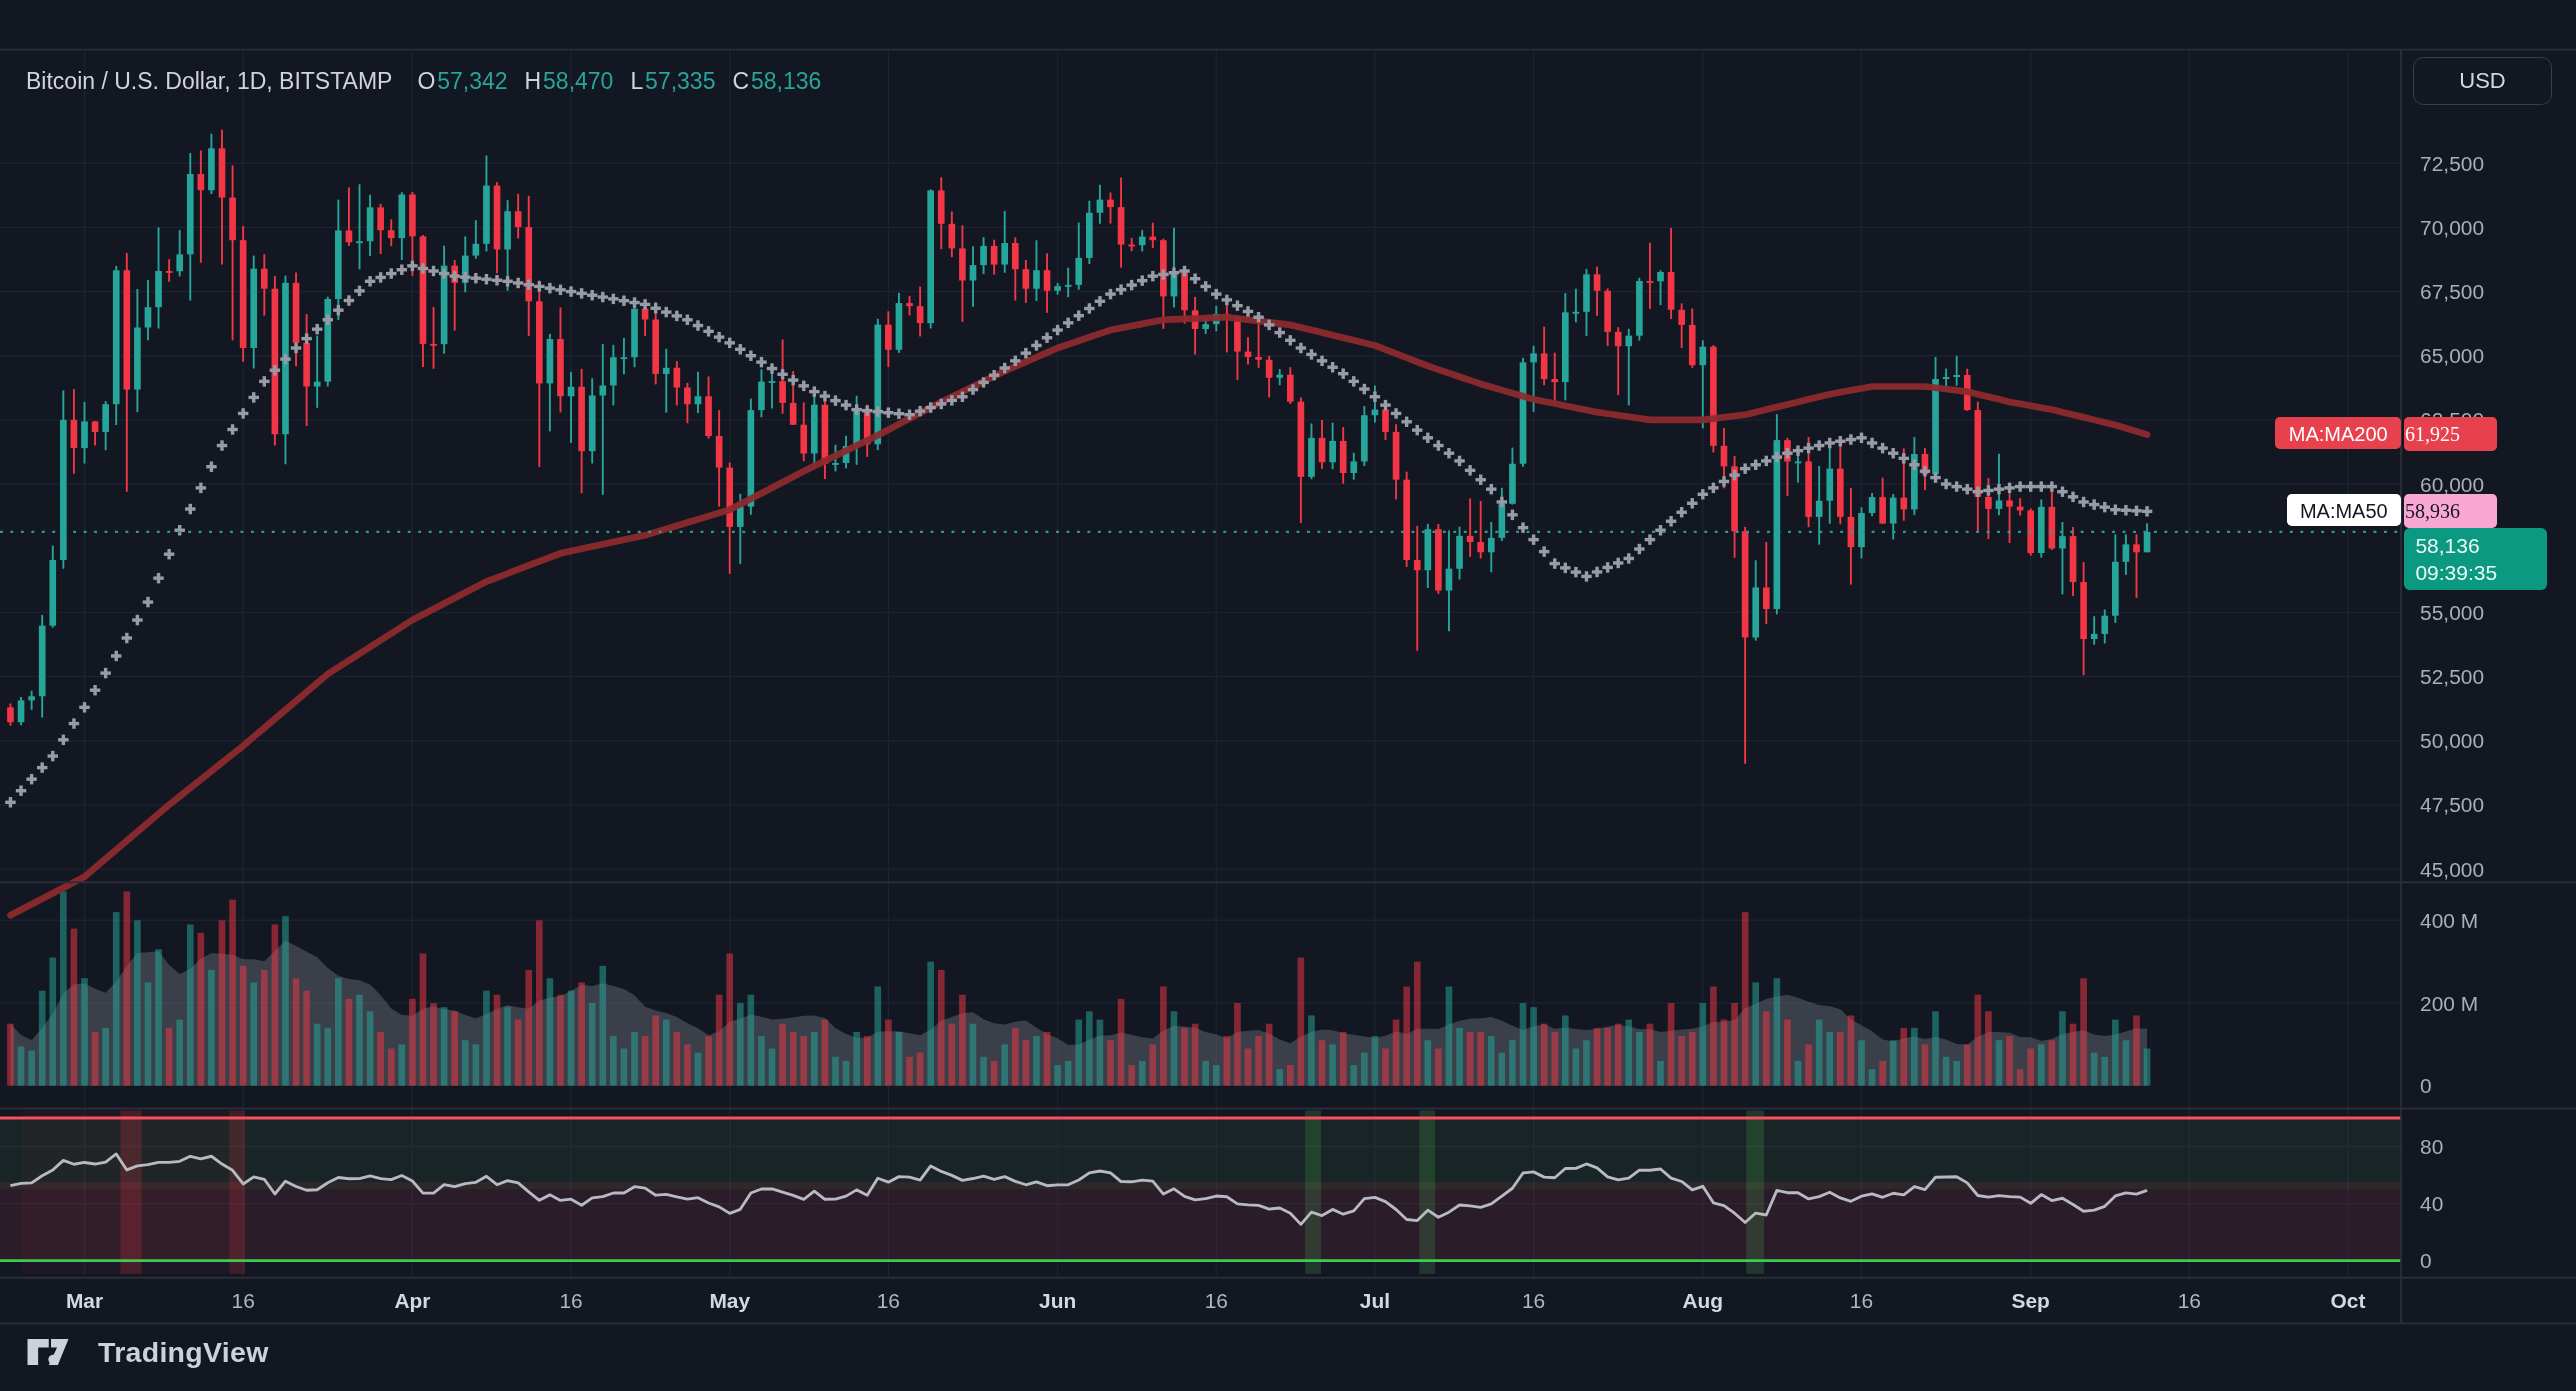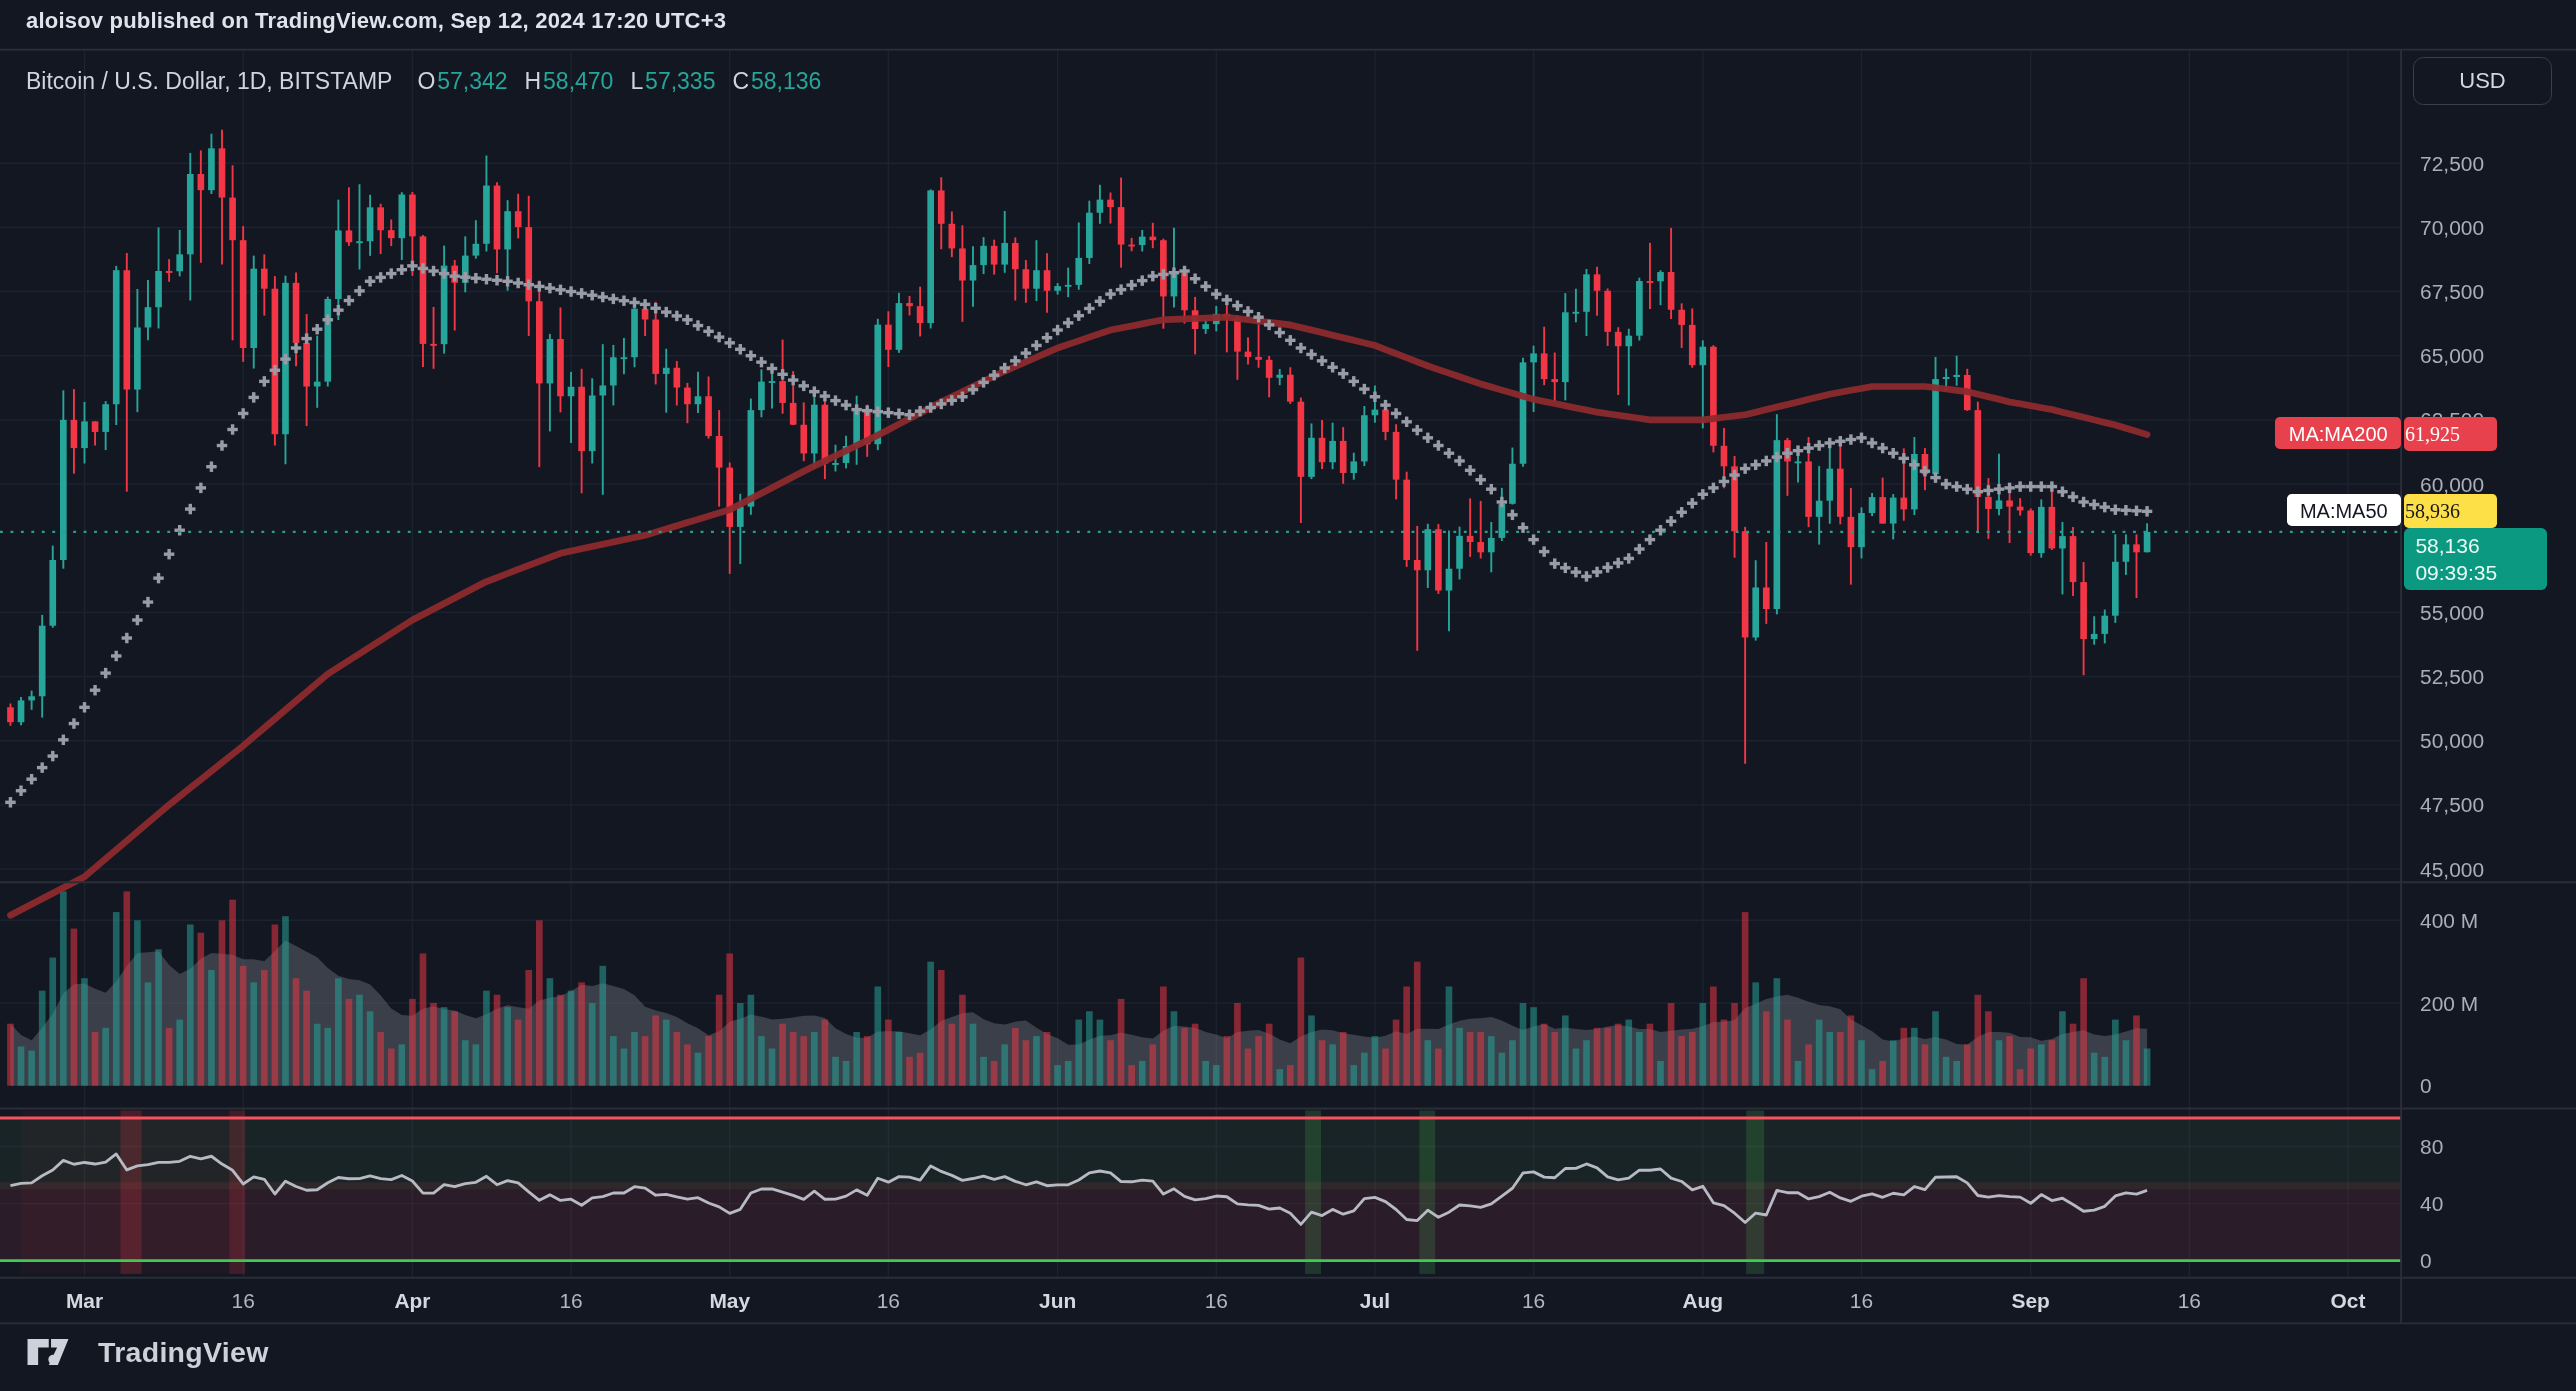--- a/index.html
+++ b/index.html
@@ -14,21 +14,21 @@
   .usd-btn{position:absolute;left:2413px;top:57px;width:139px;height:48px;border:1.9px solid #3a3f4c;
     border-radius:10.5px;color:#d3d7e0;font-size:22px;display:flex;align-items:center;justify-content:center;
     box-sizing:border-box;background:rgba(19,23,34,.6);cursor:pointer;}
   .tagname{position:absolute;height:32px;line-height:34px;font-size:20px;padding:0 13.3px;border-radius:4.8px;
     right:175px;white-space:nowrap;}
   .tagval{position:absolute;left:2404px;height:34px;line-height:34px;font-size:20px;padding:0 1px;
     border-radius:4.8px;min-width:91px;white-space:nowrap;font-family:Liberation Serif, serif;}
   .ma200n{background:#e8414e;color:#fff;}
   .ma200v{background:#e8414e;color:#fff;}
   .ma50n{background:#fff;color:#14171f;}
-  .ma50v{background:#fde047;color:#14171f;}
+  .ma50v{background:#f9a8d4;color:#14171f;}
   .lastTag{position:absolute;left:2404px;width:120px;border-radius:5.7px;background:#0b9981;color:#eafaf5;
     font-size:21px;line-height:27px;padding:3.8px 11.4px;text-align:left;}
   .footer{position:absolute;left:26px;top:1333px;display:flex;align-items:center;gap:28px;color:#ccd1da;}
   .footer .brand{font-size:28.5px;font-weight:700;letter-spacing:0.3px;}
 </style>
 </head>
 <body>
 
 <div id="stage">
   <svg id="chart-svg" width="2576" height="1392" viewBox="0 0 2710 1464">
@@ -1144,21 +1144,20 @@
         <text x="1446.4475" y="1376" text-anchor="middle" font-size="22" fill="#d4d8e0" font-weight="600" font-family="Liberation Sans, DejaVu Sans, sans-serif">Jul</text>
         <text x="1613.36" y="1376" text-anchor="middle" font-size="22" fill="#b2b6c0" font-weight="400" font-family="Liberation Sans, DejaVu Sans, sans-serif">16</text>
         <text x="1791.3999999999999" y="1376" text-anchor="middle" font-size="22" fill="#d4d8e0" font-weight="600" font-family="Liberation Sans, DejaVu Sans, sans-serif">Aug</text>
         <text x="1958.3125" y="1376" text-anchor="middle" font-size="22" fill="#b2b6c0" font-weight="400" font-family="Liberation Sans, DejaVu Sans, sans-serif">16</text>
         <text x="2136.3525" y="1376" text-anchor="middle" font-size="22" fill="#d4d8e0" font-weight="600" font-family="Liberation Sans, DejaVu Sans, sans-serif">Sep</text>
         <text x="2303.265" y="1376" text-anchor="middle" font-size="22" fill="#b2b6c0" font-weight="400" font-family="Liberation Sans, DejaVu Sans, sans-serif">16</text>
         <text x="2470.1775" y="1376" text-anchor="middle" font-size="22" fill="#d4d8e0" font-weight="600" font-family="Liberation Sans, DejaVu Sans, sans-serif">Oct</text>
       </g>
     </svg>
 
-  <div class="hdr">aloisov published on TradingView.com, Sep 12, 2024 17:20 UTC+3</div>
 
   <div class="legend">
     <span class="sym">Bitcoin / U.S. Dollar, 1D, BITSTAMP</span><span class="k" style="margin-left:0">O</span><span class="v">57,342</span><span class="k">H</span><span class="v">58,470</span><span class="k">L</span><span class="v">57,335</span><span class="k">C</span><span class="v">58,136</span>
   </div>
 
   <div class="usd-btn">USD</div>
 
   <div class="tagname ma200n" id="ma200-name" style="top: 417px;">MA:MA200</div>
   <div class="tagval ma200v" id="ma200-val" style="top: 417px;">61,925</div>
   <div class="tagname ma50n" id="ma50-name" style="top: 494px; margin-left: 20px;">MA:MA50</div>

